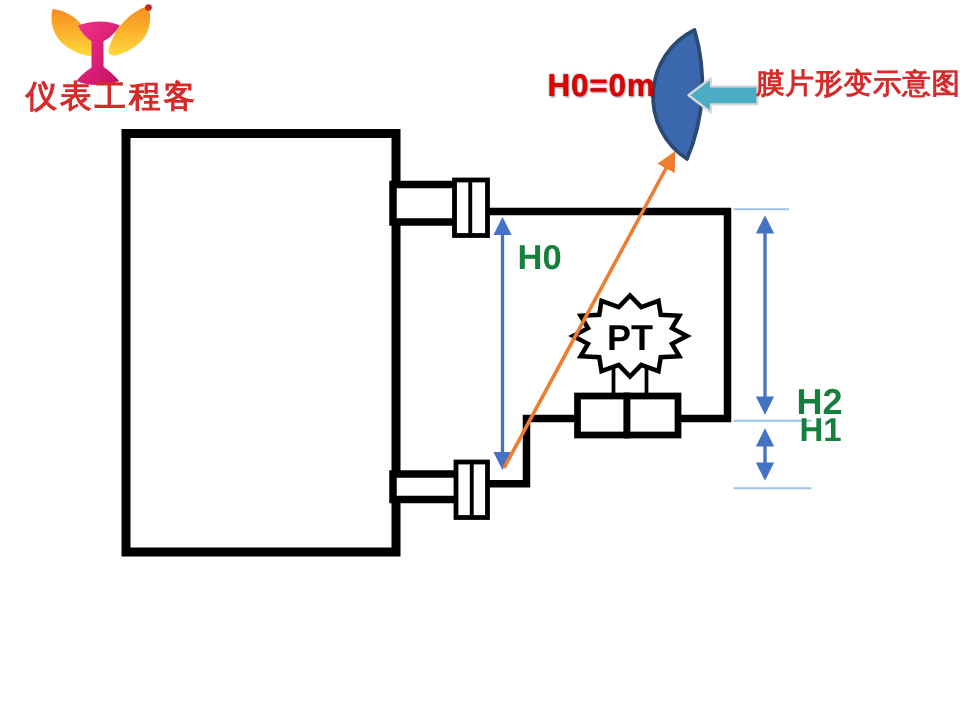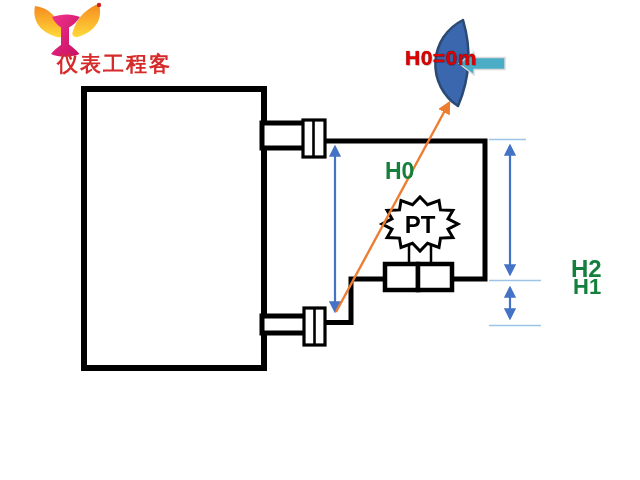--- a/index.html
+++ b/index.html
@@ -1,19 +1,19 @@
 <!DOCTYPE html>
 <html><head>
 <meta charset="utf-8">
 <style>
   html,body{margin:0;padding:0;background:#fff;}
   #stage{position:relative;width:640px;height:480px;background:#ffffff;overflow:hidden;
          font-family:"Liberation Sans",sans-serif;}
   #diagram{position:absolute;left:0;top:0;}
-  .lbl{position:absolute;white-space:nowrap;line-height:1;margin-left:40px;}
+  .lbl{position:absolute;white-space:nowrap;line-height:1;}
   .lbl-red-sans{color:#15803d;font-weight:bold;font-family:"Liberation Sans",sans-serif;}
   .lbl-red-cjk{color:#d62b2b;font-weight:bold;font-family:"DejaVu Serif","Liberation Serif",serif;}
   #brand-text{left:17px;top:53px;font-size:21px;letter-spacing:2px;}
   #h0-equation{left:365px;top:47px;font-size:21px;color:#e00000;
                text-shadow:0 0 1px #400000, 1px 1px 0 #55000033;letter-spacing:0.5px;}
   #diaphragm-note{left:504px;top:47px;font-size:19px;letter-spacing:0.5px;}
   #h0-label{left:345px;top:160px;font-size:23px;}
   #h2-label{left:531px;top:257px;font-size:24px;}
   #h1-label{left:533px;top:276px;font-size:22px;}
   #caption{left:54px;top:398px;font-size:22px;color:#cf1f1f;letter-spacing:1px;}
@@ -87,20 +87,21 @@
 
     <path d="M463,20 A49.5,49.5 0 0 0 458,106 A127,127 0 0 0 463,20 Z" fill="#3A67AE" stroke="#2B4A73" stroke-width="2.5" stroke-linejoin="round"></path>
 
     <polygon points="459,63.5 474,52 474,57.5 505,57.5 505,69.5 474,69.5 474,75" fill="#4BACC6" stroke="#d9d9d9" stroke-width="1.5" stroke-linejoin="round"></polygon>
   </svg>
 
   <div class="lbl lbl-red-cjk" id="brand-text">仪表工程客</div>
 
   <div class="lbl lbl-red-sans" id="h0-equation">H0=0m</div>
 
+  <div class="lbl lbl-red-cjk" id="diaphragm-note">膜片形变示意图</div>
 
   <div class="lbl lbl-red-sans" id="h0-label">H0</div>
 
   <div class="lbl lbl-red-sans" id="h2-label">H2</div>
 
   <div class="lbl lbl-red-sans" id="h1-label">H1</div>
 
 
 </div>
 

